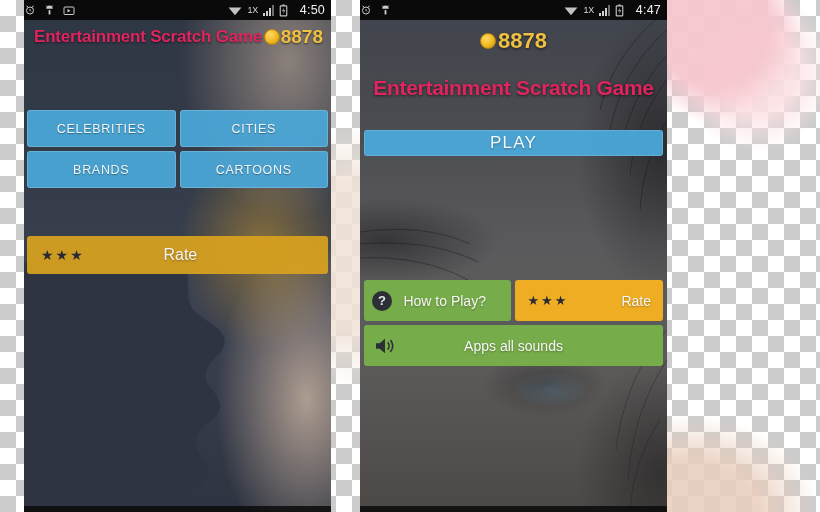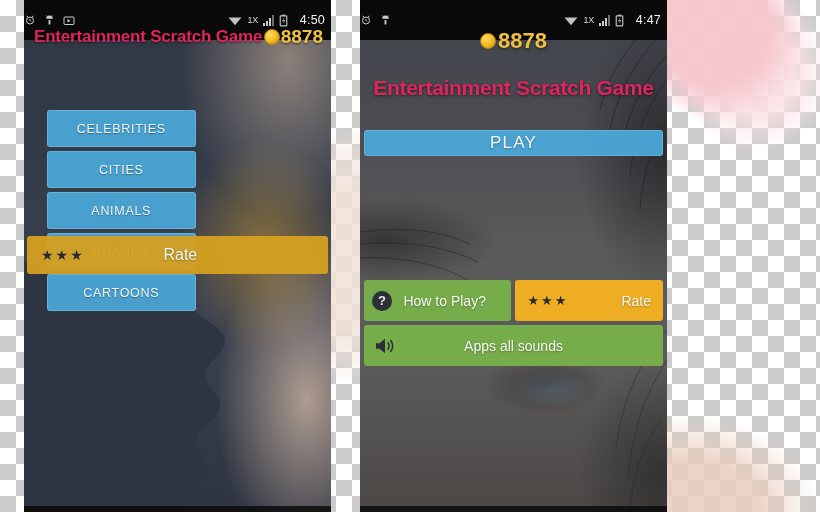--- a/index.html
+++ b/index.html
@@ -82,21 +82,21 @@
       radial-gradient(ellipse 120px 160px at 98% 92%, rgba(24,22,24,0.5) 0%, rgba(24,22,24,0) 70%);
   }
   .hair-strands { position: absolute; inset: 0; }
   .hair-strands svg { width: 100%; height: 100%; }
 
   
   .screen-content { position: absolute; inset: 0; }
 
   
   .status-bar {
-    position: absolute; top: 0; left: 0; right: 0; height: 40px;
+    position: absolute; top: 0; left: 0; right: 0; height: 20px;
     background: #0a0a0a;
     display: flex; align-items: center;
     padding: 0 6px 0 0;
     color: #e8e8e8;
   }
   .status-left { display: flex; align-items: center; gap: 8px; }
   .status-right { margin-left: auto; display: flex; align-items: center; gap: 5px; }
   .sb-icon { display: inline-flex; align-items: center; justify-content: center; opacity: .9; }
   .sb-time { font-size: 12.5px; letter-spacing: .2px; color: #f2f2f2; margin-left: 7px; }
   .sb-1x { font-size: 9px; color: #d8d8d8; letter-spacing: -.3px; }
@@ -137,21 +137,20 @@
   }
   .cat-btn {
     flex: 0 0 calc(50% - 2px);
     height: 37px;
     background: rgba(74,168,216,.93);
     border: 1px solid rgba(255,255,255,.18);
     border-radius: 3px;
     display: flex; align-items: center; justify-content: center;
     color: #f2f7fa; font-size: 12.5px; letter-spacing: .7px;
     text-shadow: 0 1px 1px rgba(0,0,0,.35);
-    margin-left: 20px;
   }
   .rate-btn-left {
     position: absolute; left: 3px; right: 3px; top: 236px;
     height: 38px;
     background: rgba(214,160,32,.95);
     border-radius: 3px;
     display: flex; align-items: center;
     padding: 0 14px;
   }
   .stars { display: flex; gap: 2px; }
@@ -295,21 +294,20 @@
         <div class="app-title-left">Entertainment Scratch Game</div>
         <div class="coin-group">
           <span class="coin"></span>
           <span class="coin-count">8878</span>
         </div>
       </div>
 
       <div class="cat-grid">
         <div class="cat-btn">CELEBRITIES</div>
         <div class="cat-btn">CITIES</div>
-        <div class="cat-btn">ANIMALS</div>
         <div class="cat-btn">BRANDS</div>
         <div class="cat-btn">CARTOONS</div>
       </div>
 
       <div class="rate-btn-left">
         <div class="stars">
           <span class="star">★</span>
           <span class="star">★</span>
           <span class="star">★</span>
         </div>

